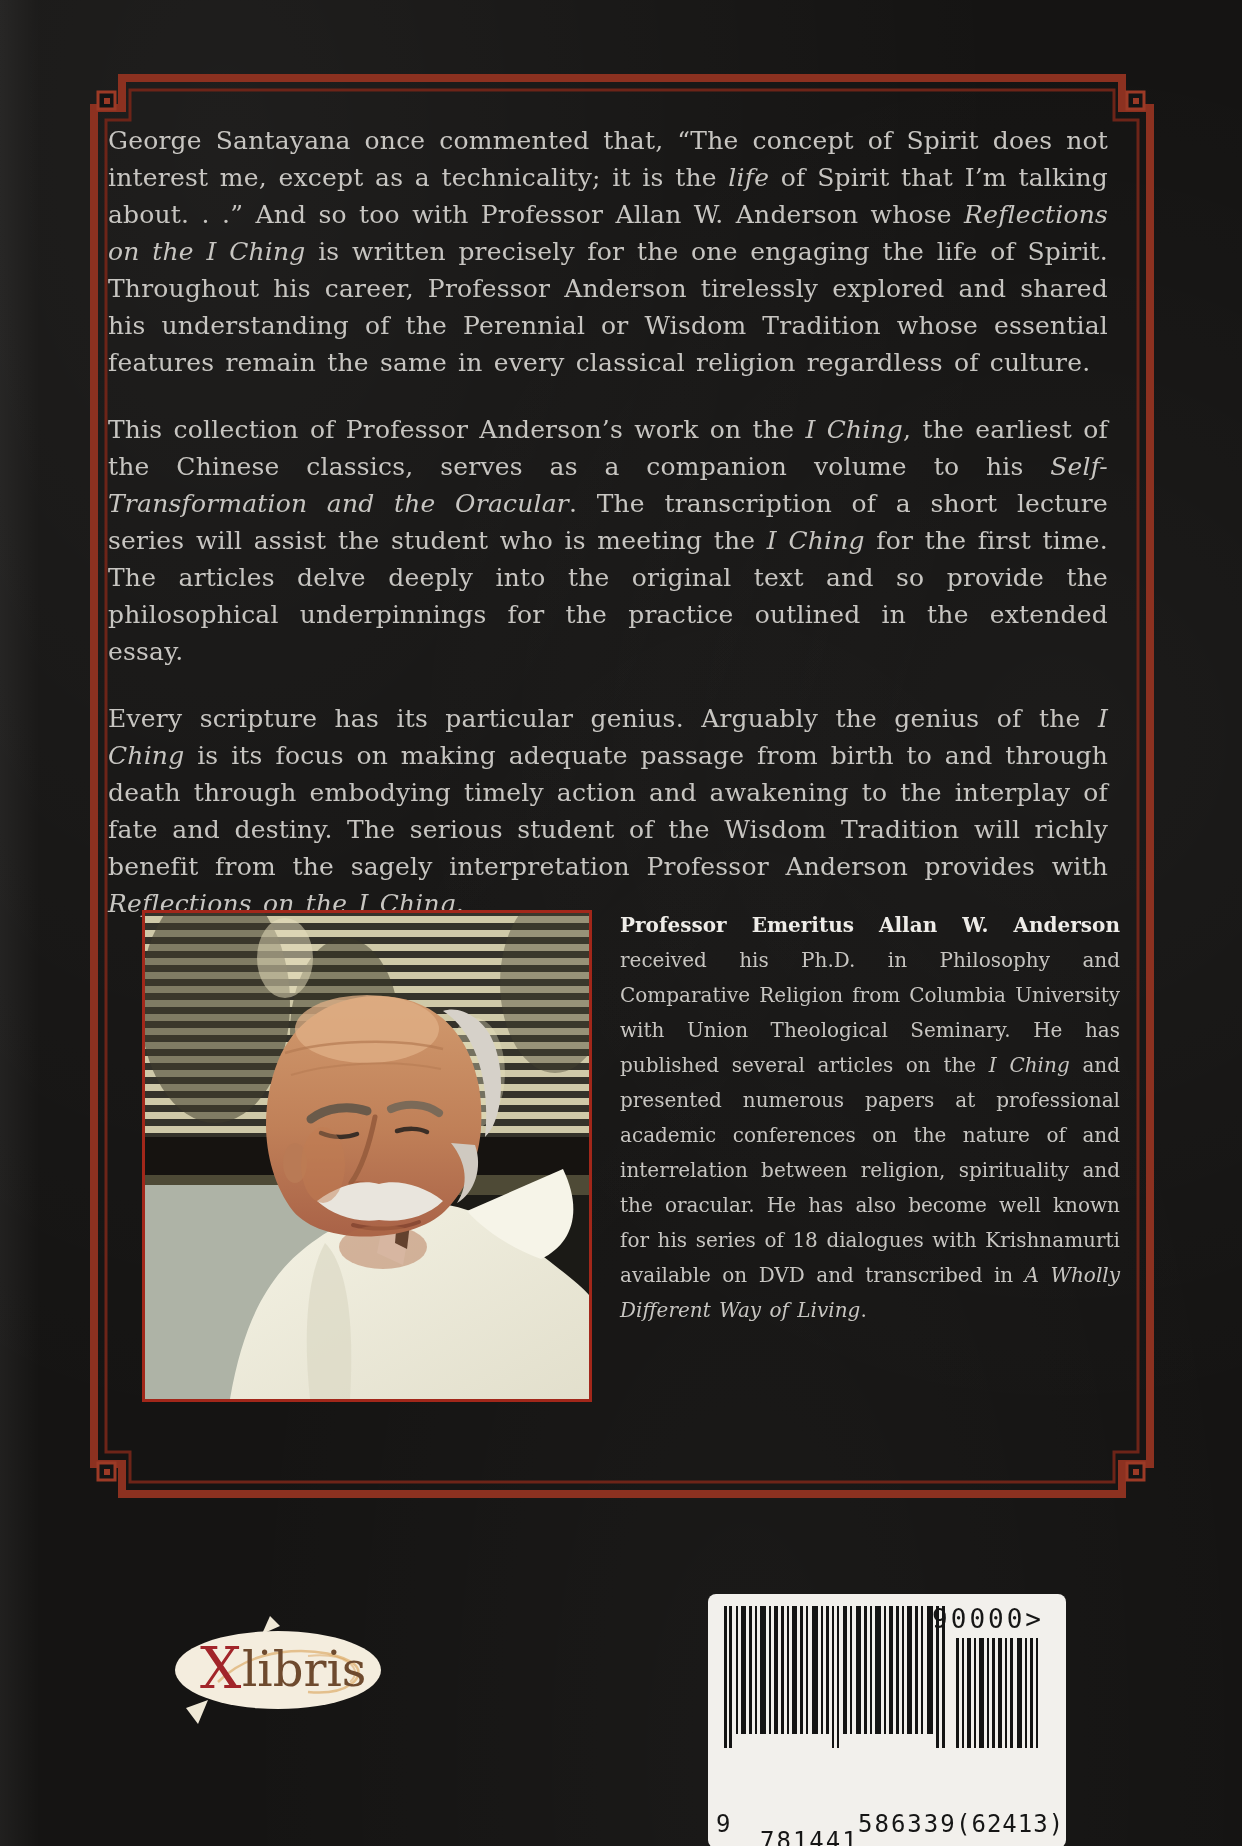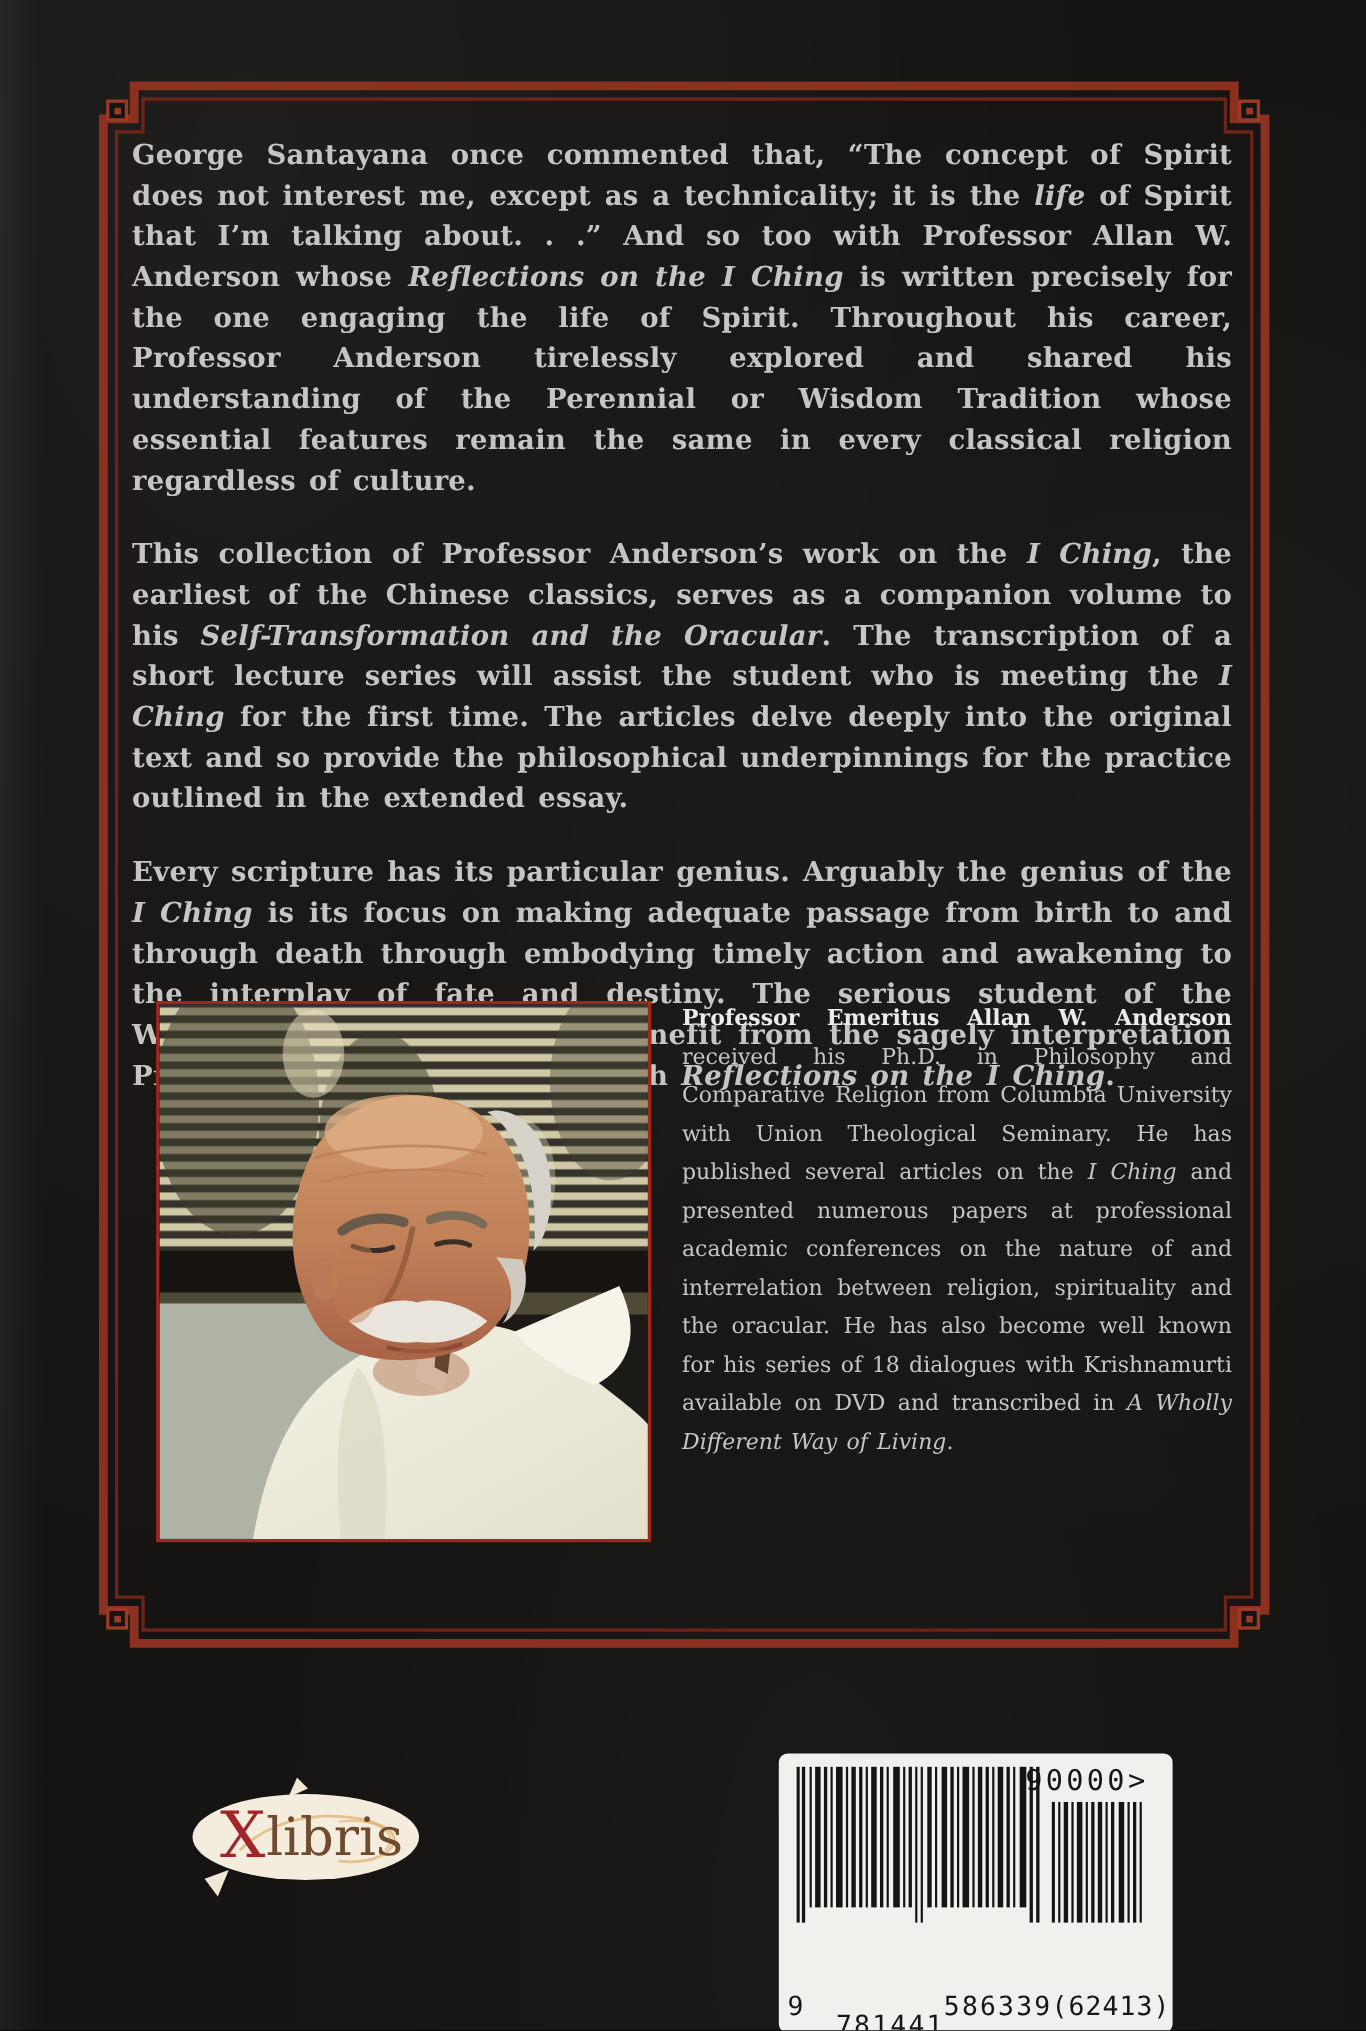--- a/index.html
+++ b/index.html
@@ -7,22 +7,22 @@
   .cover{position:absolute;inset:0;background:#151413;overflow:hidden;}
   .cover::before{content:"";position:absolute;inset:0;pointer-events:none;
     background:
       radial-gradient(ellipse at 18% 8%, rgba(255,255,255,.045), transparent 55%),
       radial-gradient(ellipse at 85% 40%, rgba(255,255,255,.03), transparent 45%),
       radial-gradient(ellipse at 60% 95%, rgba(255,255,255,.025), transparent 50%),
       linear-gradient(90deg, rgba(255,255,255,.05), rgba(255,255,255,0) 40px);}
   .frame-svg{position:absolute;left:0;top:0;}
 
   
-  .synopsis{position:absolute;left:120px;top:122px;width:1000px;color:#c7c5c1;
-    font-size:25px;line-height:37px;text-align:justify;word-spacing:3px;letter-spacing:.2px;font-weight:bold;}
+  .synopsis{position:absolute;left:108px;top:122px;width:1000px;color:#c7c5c1;
+    font-size:25px;line-height:37px;text-align:justify;word-spacing:3px;letter-spacing:.2px;}
   .synopsis p{margin:0 0 30px 0;}
   .synopsis i{font-style:italic;}
 
   
   .portrait-wrap{position:absolute;left:142px;top:910px;width:450px;height:492px;
     border:3px solid #a2271a;box-sizing:border-box;background:#23211c;}
   .portrait-wrap svg{display:block;}
   .bio{position:absolute;left:620px;top:908px;width:500px;color:#c7c5c1;
     font-size:20px;line-height:35px;text-align:justify;word-spacing:2px;}
   .bio b{color:#eeece8;font-weight:bold;}

